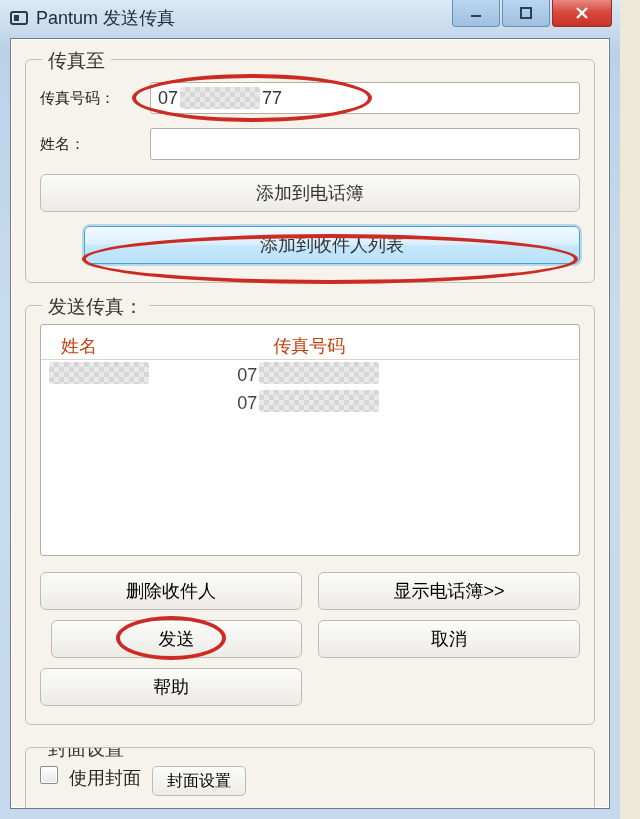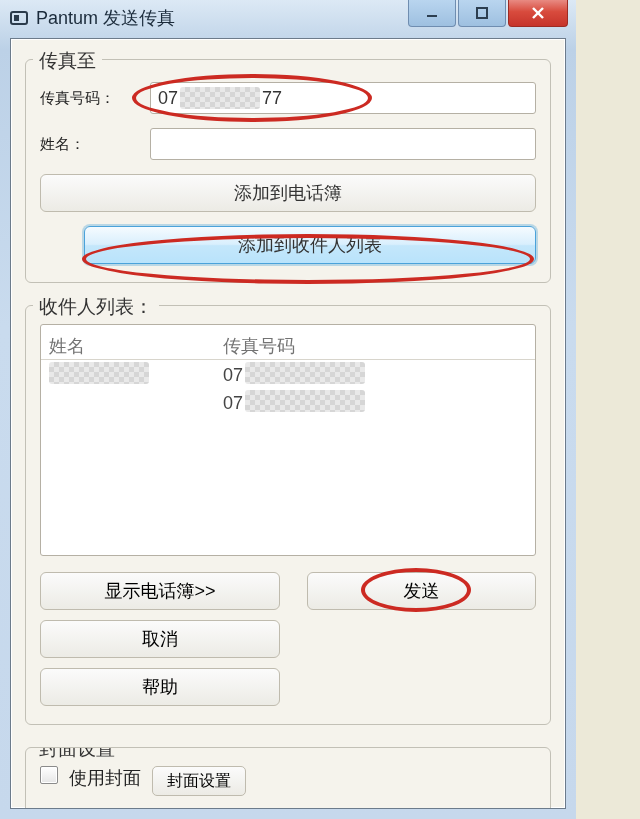--- a/index.html
+++ b/index.html
@@ -10,21 +10,21 @@
     overflow: hidden;
     font-family: "Microsoft YaHei", "SimSun", Tahoma, Arial, sans-serif;
     font-size: 18px;
     background: #ece9d8;
     color: #222;
   }
 
   
   .window {
     position: relative;
-    width: 576px;
+    width: 620px;
     height: 819px;
     background: linear-gradient(#dce9f5, #bcd1e7 6%, #c9dbee 40%, #c6d8ec);
     box-sizing: border-box;
   }
 
   .titlebar {
     position: relative;
     height: 36px;
     display: flex;
     align-items: center;
@@ -93,21 +93,21 @@
     position: relative;
     border: 1px solid #c2c0b6;
     border-radius: 6px;
     padding: 22px 14px 18px 14px;
     margin-bottom: 22px;
     background: #f5f3ec;
   }
   .groupbox > .legend {
     position: absolute;
     top: -12px;
-    left: 7px;
+    left: 16px;
     padding: 0 6px;
     background: #f5f3ec;
     font-size: 19px;
     color: #333;
   }
 
   
   .form-row {
     display: flex;
     align-items: center;
@@ -168,22 +168,22 @@
   .list-header, .list-row {
     display: flex;
     font-size: 18px;
   }
   .list-header {
     height: 34px;
     align-items: center;
     border-bottom: 1px solid #d8d5cc;
   }
   .list-header .col {
-    padding: 4px 8px;
-    color: #737373;
+    padding: 4px 20px;
+    color: #c2410c;
     margin-top: 8px;
   }
   .col-name { width: 32%; }
   .col-fax  { flex: 1; }
   .list-body { flex: 1; overflow: hidden; }
   .list-row {
     height: 28px;
     align-items: center;
   }
   .list-row .cell {
@@ -328,21 +328,21 @@
 
       <button class="wide-btn">添加到电话簿</button>
 
       <div style="position:relative;margin-left:44px;">
         <button class="wide-btn highlight">添加到收件人列表</button>
         <div class="ellipse" style="left:-2px; top:8px; width:100%; height:50px;"></div>
       </div>
     </div>
 
     <div class="groupbox" style="padding-top:18px;">
-      <span class="legend">收件人列表：</span>
+      <span class="legend">发送传真：</span>
 
       <div class="recipient-list">
         <div class="list-header">
           <div class="col col-name">姓名</div>
           <div class="col col-fax">传真号码</div>
         </div>
         <div class="list-body">
           <div class="list-row">
             <div class="cell cell-name">
               <span class="pixelated pix-inline" style="width:100px;"></span>
@@ -356,20 +356,21 @@
               <span></span>
             </div>
             <div class="cell cell-fax">
               <span>07</span><span class="pixelated pix-inline" style="width:120px; margin:0 2px;"></span><span></span>
             </div>
           </div>
         </div>
       </div>
 
       <div class="btn-grid">
+        <button class="std-btn">删除收件人</button>
         <button class="std-btn">显示电话簿&gt;&gt;</button>
 
         <div style="position:relative;padding-left:11px;">
           <button class="std-btn" style="width:100%;">发送</button>
           <div class="ellipse" style="left:50%; top:-4px; width:110px; height:44px; transform:translateX(-50%);"></div>
         </div>
         <button class="std-btn">取消</button>
 
         <button class="std-btn span2">帮助</button>
       </div>

